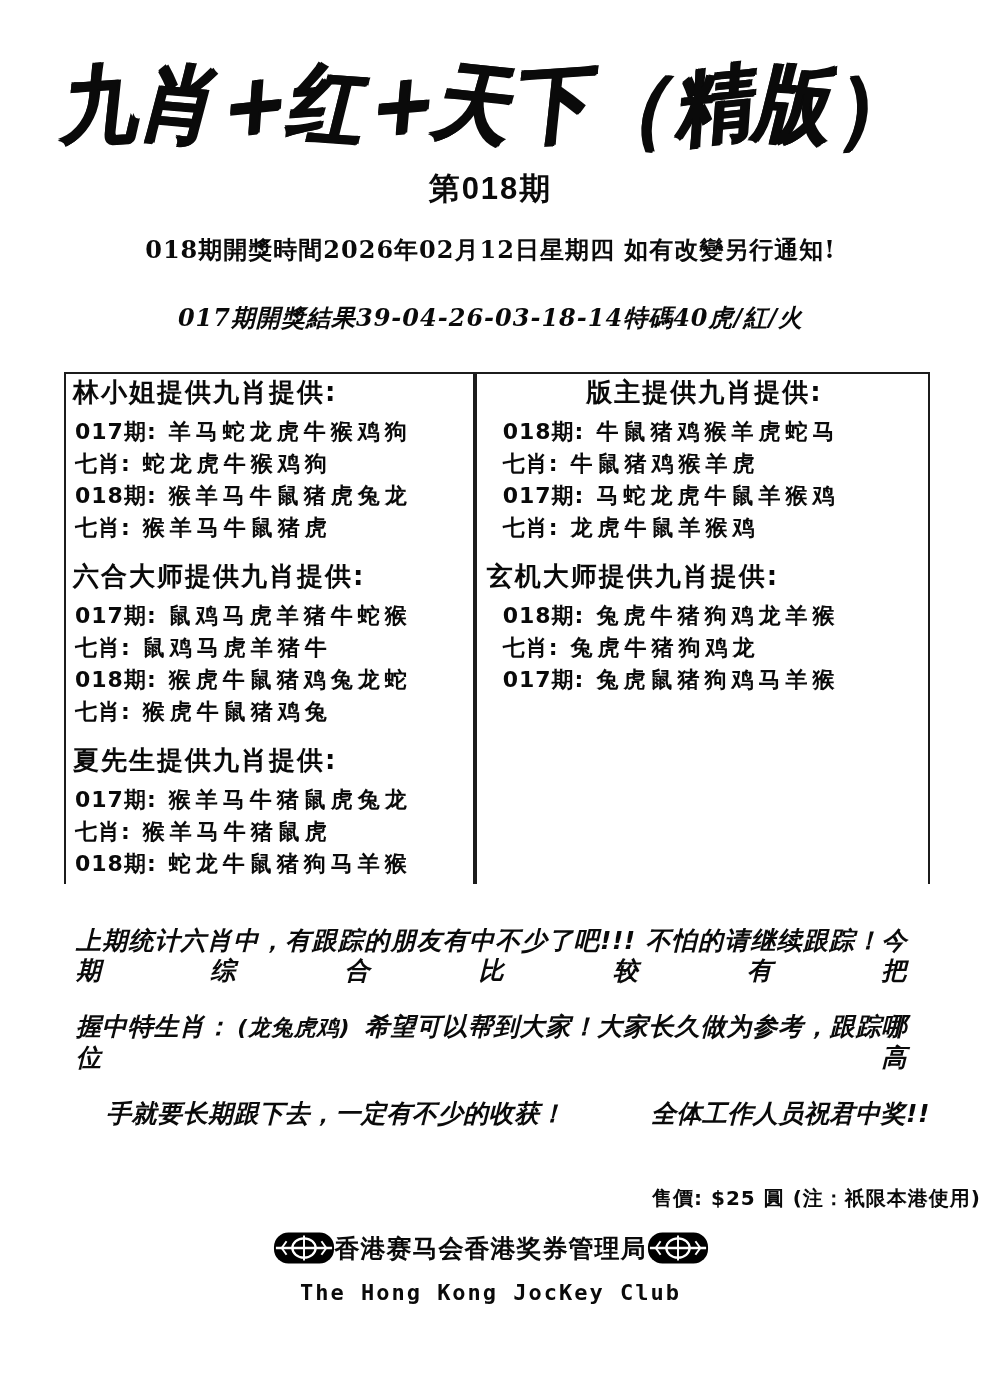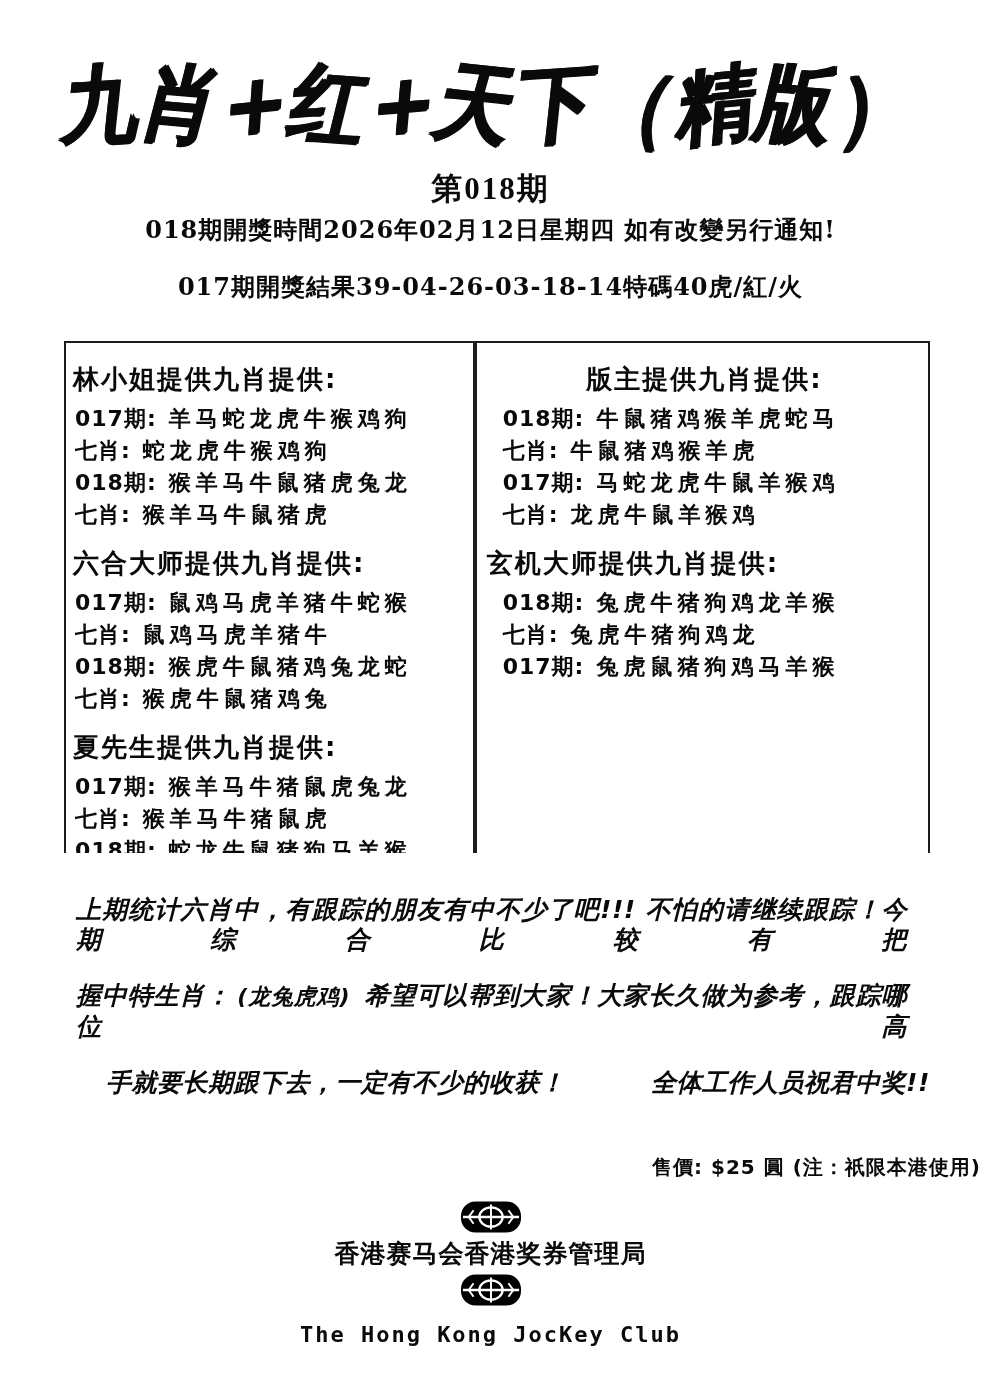--- a/index.html
+++ b/index.html
@@ -13,35 +13,35 @@
   }
   
   .masthead{text-align:center;padding-top:44px;}
   .title{
     font-size:76px;font-weight:900;letter-spacing:4px;line-height:120px;
     white-space:nowrap;display:inline-block;
     text-shadow:2.5px 0 0 currentColor,0 1.5px 0 currentColor,1px 1px 0 currentColor;
   }
   .title span{display:inline-block;}
   .issue{font-size:31px;font-weight:bold;margin-top:4px;letter-spacing:2px;
-    font-family:Liberation Serif, serif;}
+    font-family:Liberation Sans, sans-serif;}
   .meta{font-size:24px;font-weight:bold;letter-spacing:1px;
     font-family:"DejaVu Serif","Liberation Serif",serif;}
-  .meta-time{margin-top:4px;}
-  .meta-result{margin-top:25px;font-weight:600;}
+  .meta-time{margin-top:24px;}
+  .meta-result{margin-top:36px;font-weight:600;font-style:italic;}
   
   .columns{
     display:flex;justify-content:space-between;
     margin:38px 51px 0 64px;
   }
   .col{
     box-sizing:border-box;
     border:2px solid #1c1c1c;border-bottom:none;
     height:512px;overflow:hidden;
-    padding:20px 6px 0 7px;
+    padding:2px 6px 0 7px;
   }
   .col-left{width:423px;}
   .col-right{width:469px;padding-left:10px;}
   .tip-section{margin-bottom:16px;}
   .tip-heading{
     margin:0 0 8px 0;font-size:26px;font-weight:bold;letter-spacing:2px;line-height:32px;
   }
   .tip-heading.centered{text-align:center;}
   .tip-rows{padding-left:2px;}
   .col-right .tip-rows{padding-left:16px;}
@@ -55,21 +55,21 @@
     text-align:justify;text-align-last:justify;letter-spacing:0.5px;
   }
   .c-line .highlight{font-size:22px;margin:0 14px 0 6px;}
   .c-line3{display:flex;justify-content:flex-start;gap:86px;padding-left:30px;
     text-align:left;text-align-last:auto;white-space:nowrap;}
   
   .price{
     text-align:right;margin-top:56px;font-size:20px;font-weight:bold;letter-spacing:1px;
   }
   .org-row{
-    display:flex;align-items:center;justify-content:center;gap:0;margin-top:16px;flex-direction:column;
+    display:flex;align-items:center;justify-content:center;gap:0;margin-top:16px;
   }
   .logo{display:inline-block;width:62px;height:40px;line-height:0;}
   .org-cn{font-size:25px;font-weight:bold;letter-spacing:1px;}
   .org-en{
     text-align:center;margin-top:12px;font-size:22px;letter-spacing:2px;
     font-family:"DejaVu Sans Mono","Liberation Mono",monospace;font-weight:bold;
   }
 </style>
 </head>
 <body>

